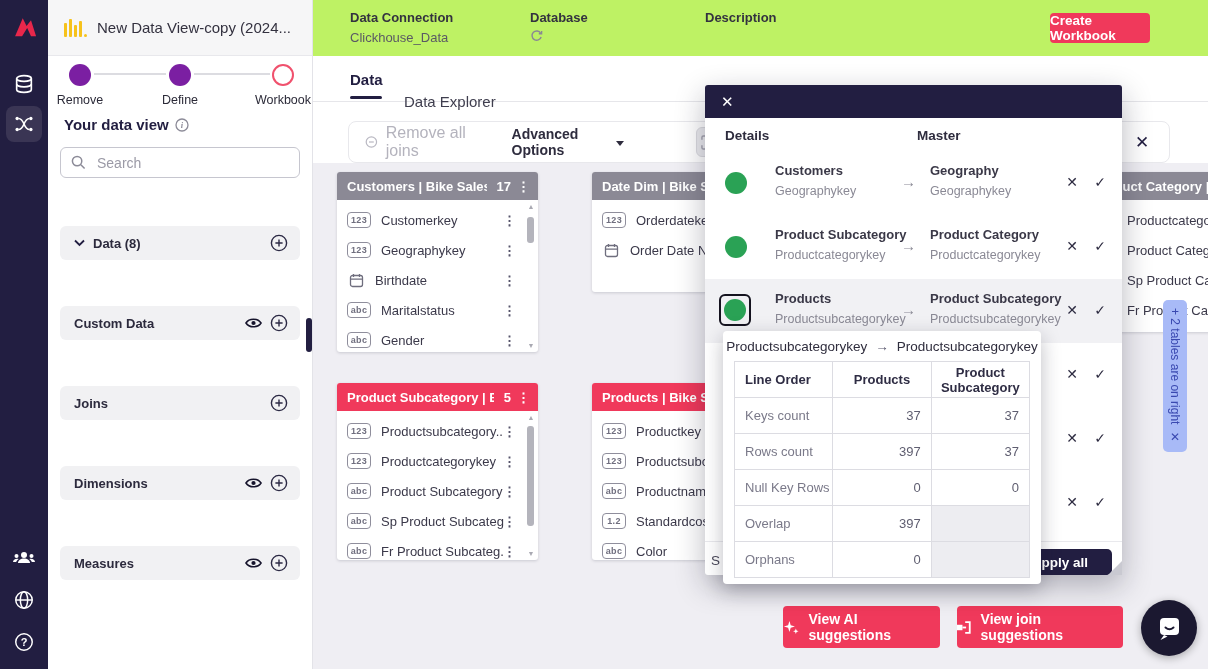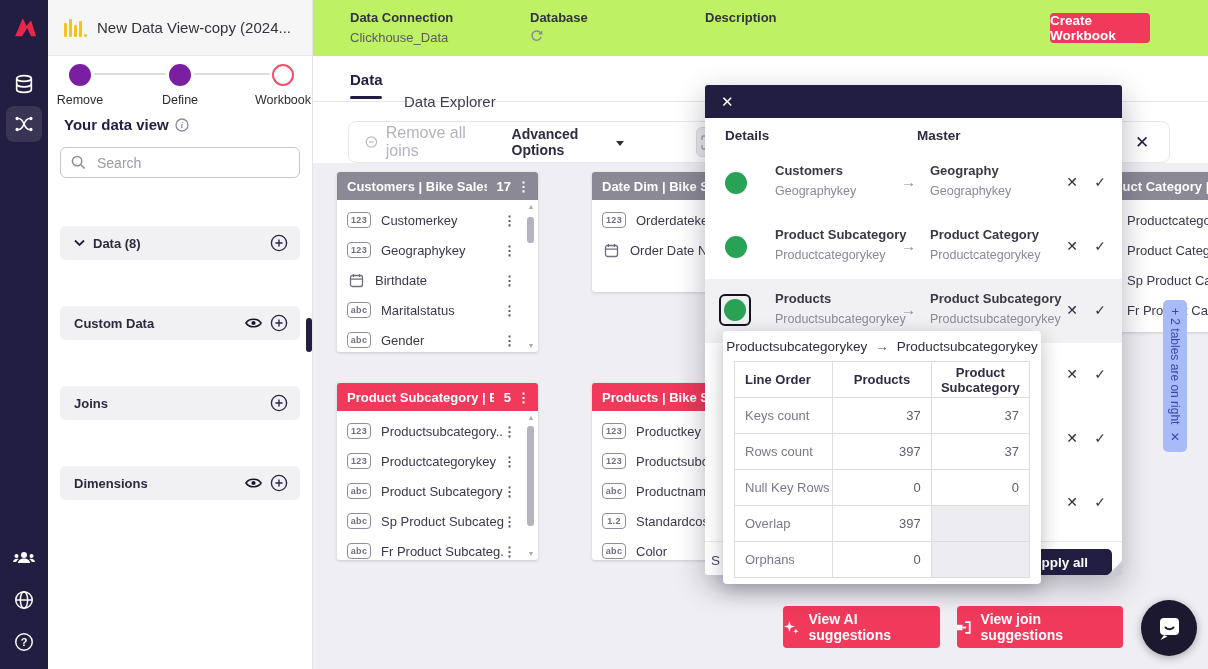--- a/index.html
+++ b/index.html
@@ -267,20 +267,32 @@
       <div class="section">
         <span class="lbl">Joins</span>
         <span class="spacer"></span>
         <svg width="18" height="18" viewBox="0 0 18 18">
           <circle cx="9" cy="9" r="7.6" fill="none" stroke="#2b2944" stroke-width="1.4"></circle>
           <path d="M9 5.4v7.2 M5.4 9h7.2" stroke="#2b2944" stroke-width="1.4"></path>
         </svg>
       </div>
       <div class="section">
         <span class="lbl">Dimensions</span>
+        <span class="spacer"></span>
+        <svg width="17" height="12" viewBox="0 0 17 12">
+          <path d="M1 6 C4 1 13 1 16 6 C13 11 4 11 1 6 Z" fill="none" stroke="#16142c" stroke-width="1.6"></path>
+          <circle cx="8.5" cy="6" r="2.1" fill="#16142c"></circle>
+        </svg>
+        <svg width="18" height="18" viewBox="0 0 18 18">
+          <circle cx="9" cy="9" r="7.6" fill="none" stroke="#2b2944" stroke-width="1.4"></circle>
+          <path d="M9 5.4v7.2 M5.4 9h7.2" stroke="#2b2944" stroke-width="1.4"></path>
+        </svg>
+      </div>
+      <div class="section">
+        <span class="lbl">Measures</span>
         <span class="spacer"></span>
         <svg width="17" height="12" viewBox="0 0 17 12">
           <path d="M1 6 C4 1 13 1 16 6 C13 11 4 11 1 6 Z" fill="none" stroke="#16142c" stroke-width="1.6"></path>
           <circle cx="8.5" cy="6" r="2.1" fill="#16142c"></circle>
         </svg>
         <svg width="18" height="18" viewBox="0 0 18 18">
           <circle cx="9" cy="9" r="7.6" fill="none" stroke="#2b2944" stroke-width="1.4"></circle>
           <path d="M9 5.4v7.2 M5.4 9h7.2" stroke="#2b2944" stroke-width="1.4"></path>
         </svg>
       </div>

